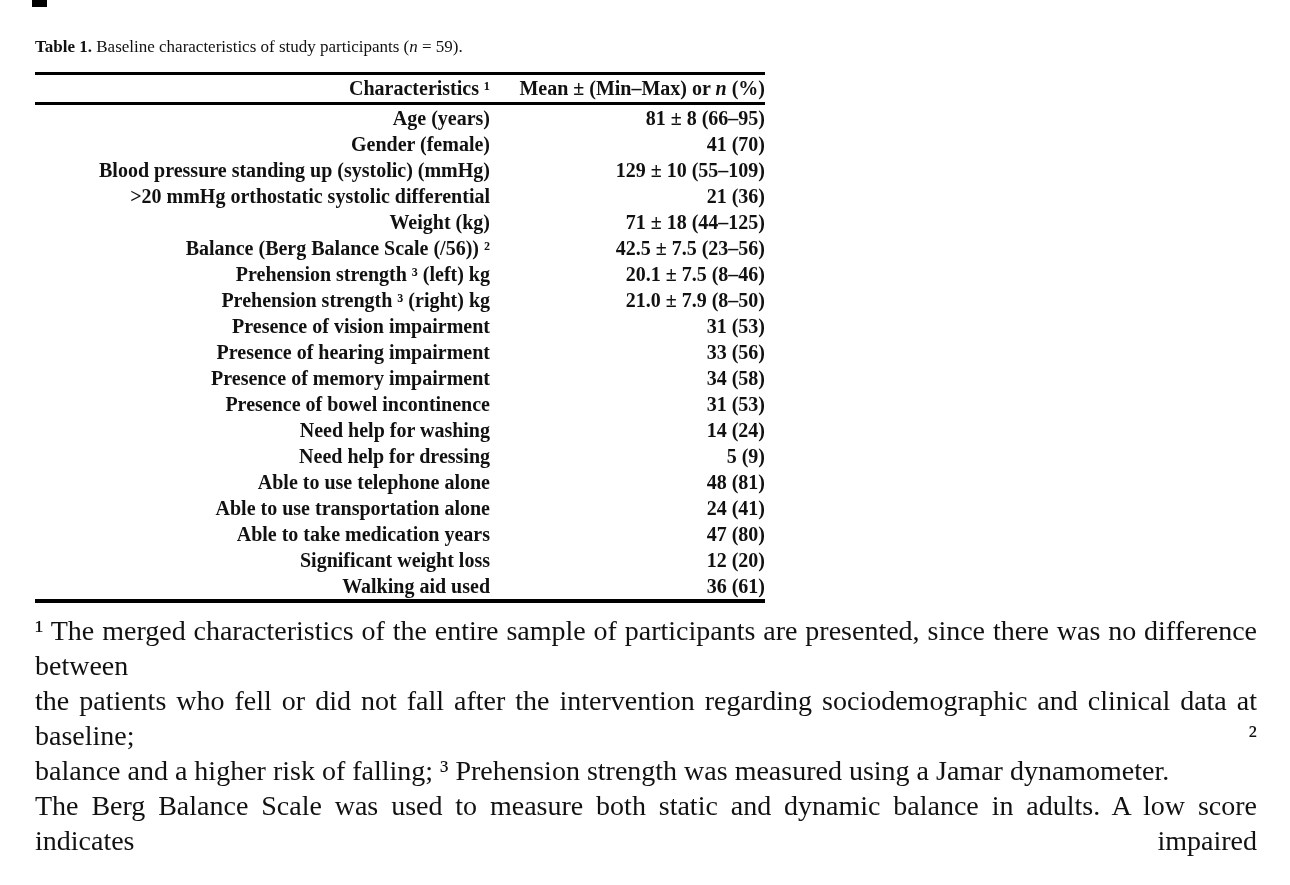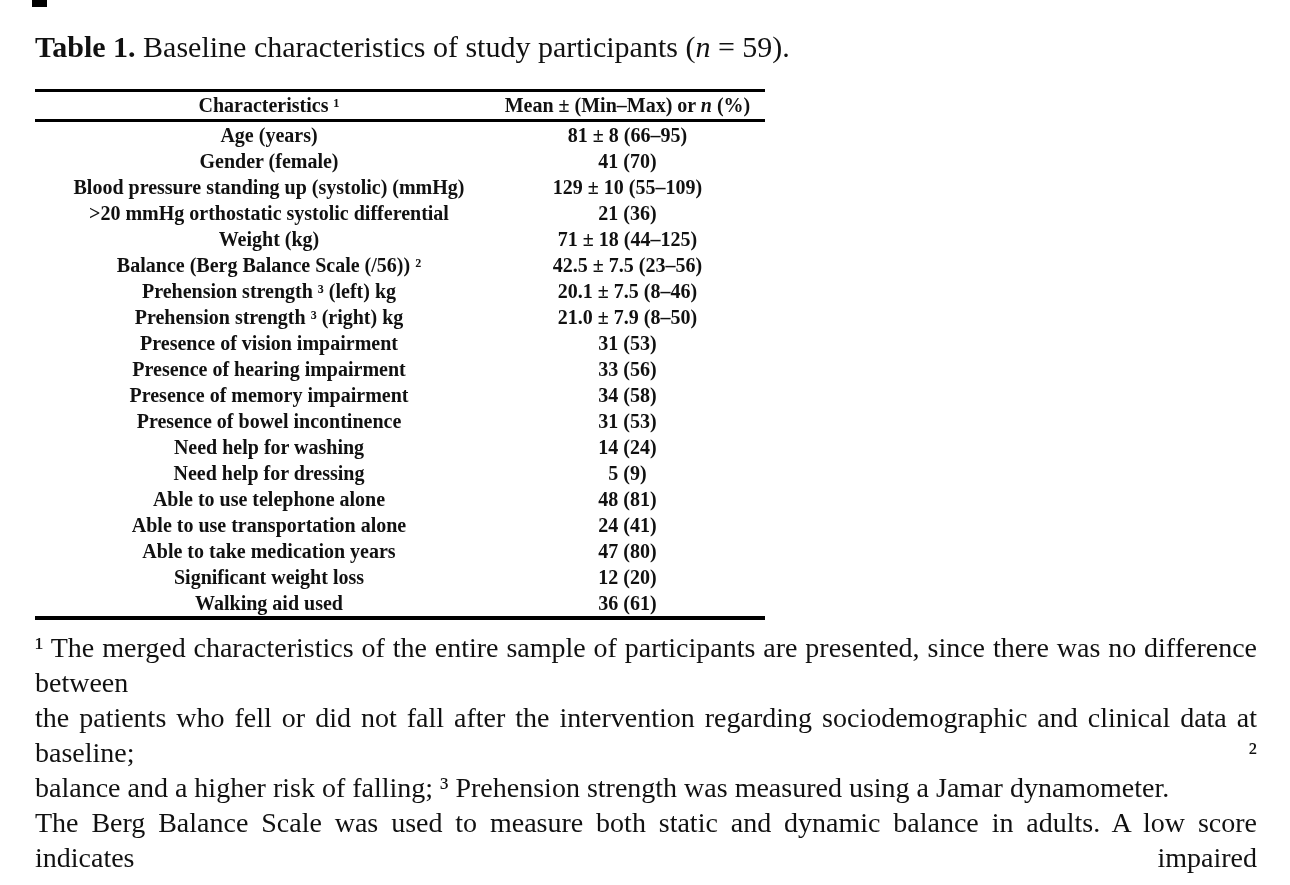--- a/index.html
+++ b/index.html
@@ -4,32 +4,32 @@
 <style>
   * { margin: 0; padding: 0; box-sizing: border-box; }
   html, body { width: 1290px; height: 885px; background: #ffffff; overflow: hidden; }
   body {
     font-family: "Liberation Serif", "DejaVu Serif", serif;
     color: #111111;
     position: relative;
   }
   .page { position: absolute; inset: 0; padding: 33px 0 0 35px; }
   .artifact { position: absolute; left: 32px; top: 0; width: 15px; height: 7px; background: #000; }
-  .caption { font-size: 30px; line-height: 28px; margin-bottom: 28px; white-space: nowrap; }
+  .caption { font-size: 17px; line-height: 28px; margin-bottom: 11px; white-space: nowrap; }
   .b { font-weight: bold; }
   .i { font-style: italic; }
   .tbl {
     width: 730px;
     border-collapse: collapse;
     table-layout: fixed;
     border-top: 3px solid #000;
     border-bottom: 4px solid #000;
   }
   .tbl th, .tbl td {
-    text-align: center;
+    text-align: right;
     vertical-align: middle;
     padding: 0 0 0 13px;
     white-space: nowrap;
     overflow: hidden;
   }
   .tbl th {
     font-size: 20px;
     font-weight: bold;
     height: 30px;
     line-height: 27px;

